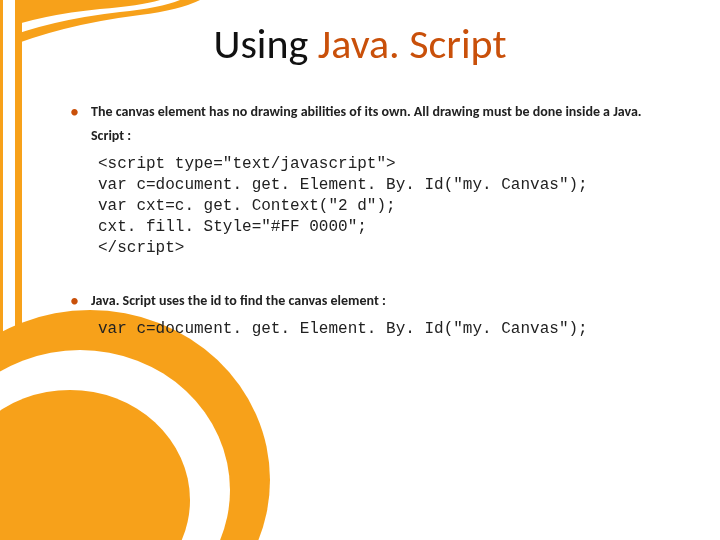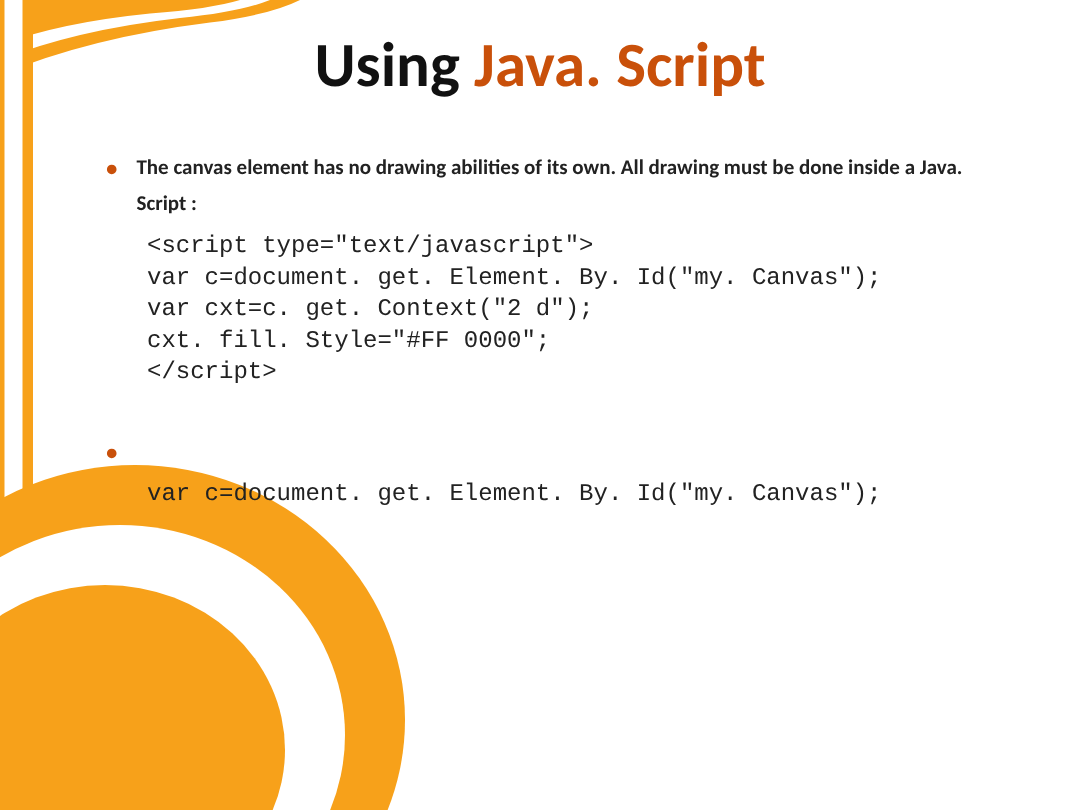--- a/index.html
+++ b/index.html
@@ -3,21 +3,21 @@
 <meta charset="utf-8">
 <style>
   * { margin: 0; padding: 0; box-sizing: border-box; }
   html, body { width: 720px; height: 540px; overflow: hidden; font-family: Calibri, Arial, sans-serif; background: #fff; }
   .slide { position: relative; width: 720px; height: 540px; background: #fff; }
   .bg-shape { position: absolute; pointer-events: none; }
   .top-swoosh { top: 0; left: 0; width: 200px; height: 60px; }
   .left-bar-outer { top: 0; left: 0; width: 22px; height: 540px; background: #F7A11A; }
   .left-bar-inner { top: 0; left: 3px; width: 12px; height: 540px; background: #fff; }
   .bottom-blob { bottom: -60px; left: -40px; width: 320px; height: 340px; }
-  .title { position: absolute; top: 18px; left: 0; width: 720px; text-align: center; font-size: 42px; font-weight: 700; color: #111; }
+  .title { position: absolute; top: 18px; left: 0; width: 720px; text-align: center; font-size: 42px; font-weight: 400; color: #111; }
   .title .accent { color: #C9500A; }
   .content { position: absolute; top: 100px; left: 70px; width: 600px; color: #222; }
   .bullet { display: flex; align-items: flex-start; margin-bottom: 6px; }
   .bullet .dot { color: #C9500A; font-size: 18px; line-height: 24px; margin-right: 12px; }
   .bullet .txt { font-size: 14px; font-weight: 700; line-height: 24px; }
   .code-block { margin-left: 28px; margin-top: 6px; margin-bottom: 30px; font-family: "Courier New", monospace; font-size: 16px; line-height: 21px; color: #222; }
   .code-block div { white-space: pre; }
 </style>
 </head>
 <body>
@@ -52,20 +52,21 @@
     <div class="code-block">
       <div>&lt;script type="text/javascript"&gt;</div>
       <div>var c=document. get. Element. By. Id("my. Canvas");</div>
       <div>var cxt=c. get. Context("2 d");</div>
       <div>cxt. fill. Style="#FF 0000";</div>
       <div>&lt;/script&gt;</div>
     </div>
 
     <div class="bullet">
       <span class="dot">•</span>
+      <span class="txt">Java. Script uses the id to find the canvas element :</span>
     </div>
     <div class="code-block">
       <div>var c=document. get. Element. By. Id("my. Canvas");</div>
     </div>
 
   </div>
 
 </div>
 
 </body></html>

